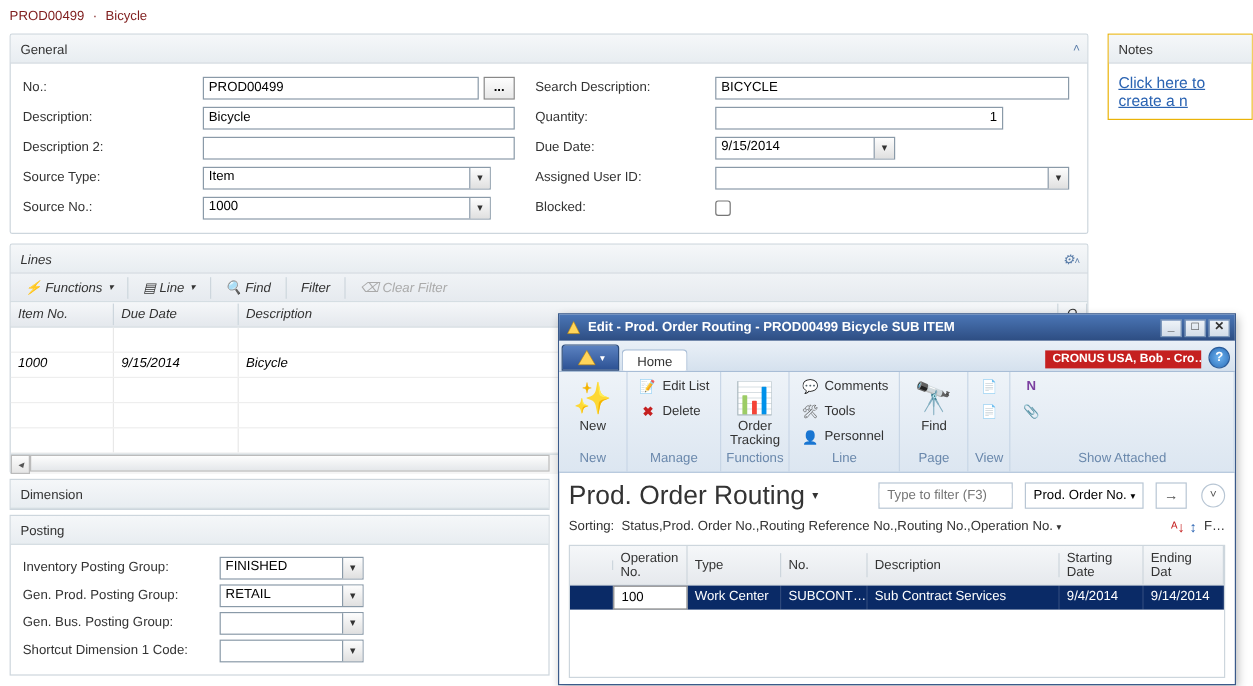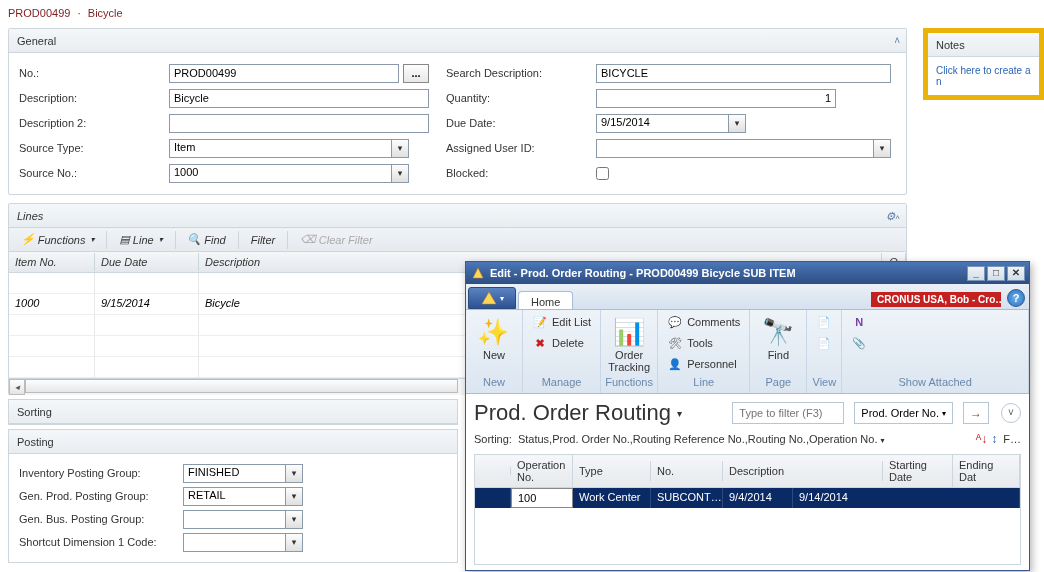--- a/index.html
+++ b/index.html
@@ -27,23 +27,23 @@
 .txt-input.wfull { width: 260px; }
 .txt-input.wshort { width: 150px; }
 .txt-input.ro { background: #e8e8e8; color: #555; }
 .ellipsis-btn { width: 26px; height: 19px; border: 1px solid #888; background: linear-gradient(#fdfdfd,#e8e8e8); margin-left: 4px; cursor: pointer; font-weight: bold; font-size: 11px; line-height: 15px; }
 .select-like { display: flex; align-items: stretch; border: 1px solid #8a9aa8; height: 19px; background: #fff; }
 .select-like .sval { flex: 1; padding: 1px 4px; }
 .select-like .sarrow { width: 17px; border-left: 1px solid #8a9aa8; background: linear-gradient(#fdfdfd,#e0e0e0); text-align:center; line-height:17px; font-size:9px; color:#333; cursor:pointer; }
 .form-number { text-align: right; }
 .chk { width: 13px; height: 13px; }
 
-.notes-panel { border: 5px solid #eab308; margin: 4px 0 4px 8px; }
+.notes-panel { border: 1px solid #eab308; margin: 4px 0 4px 8px; }
 .notes-panel .panel-header { }
-.notes-link { color: #2a63b2; padding: 8px; cursor: pointer; font-size: 10px; }
+.notes-link { color: #2a63b2; padding: 8px; cursor: pointer; font-size: 13px; text-decoration: underline; }
 .lines-toolbar { background: linear-gradient(#f0f3f6, #e6eaef); border-bottom: 1px solid #cdd6dd; display:flex; align-items:center; height: 24px; padding: 0 4px; gap: 2px; }
 .tb-item { display:flex; align-items:center; padding: 2px 8px; color:#333; cursor:pointer; gap:3px; }
 .tb-sep { width:1px; height:18px; background:#cdd6dd; margin:0 2px; }
 .tb-dis { color: #aaa; }
 .tb-ico { font-size: 11px; }
 .lines-grid { }
 .lg-header { display:flex; background: linear-gradient(#f5f7f9,#e4e8ed); border-bottom:1px solid #cdd6dd; height:21px;align-items:center; }
 .lg-header .lg-h { border-right:1px solid #cdd6dd; padding:3px 6px; font-size:11px; color:#333; }
 .lg-col-item { width: 86px; }
 .lg-col-due { width: 104px; }
@@ -310,21 +310,21 @@
       <div class="sb-track">
           <div class="sb-thumb"></div>
         </div>
       <div class="sb-btn">▸</div>
     </div>
   </div>
 </div>
 
 <div class="schedule-panel" style="width:450px">
   <div class="panel-header">
-    <span>Sorting</span>
+    <span>Dimension</span>
   </div>
 </div>
 
 <div class="posting-panel" style="width:450px">
   <div class="panel-header">
     <span>Posting</span>
   </div>
   <div class="panel-body posting-body">
     <div class="form-row">
       <div class="form-label">Inventory Posting Group:</div>
@@ -506,19 +506,20 @@
         <div class="pg-h pg-c-no">No.</div>
         <div class="pg-h pg-c-desc">Description</div>
         <div class="pg-h pg-c-start">Starting Date</div>
         <div class="pg-h pg-c-end">Ending Dat</div>
       </div>
       <div class="pg-row sel">
         <div class="pg-c pg-c-lead"></div>
         <div class="pg-c pg-c-op edit">100</div>
         <div class="pg-c pg-c-type">Work Center</div>
         <div class="pg-c pg-c-no">SUBCONT…</div>
+        <div class="pg-c pg-c-desc">Sub Contract Services</div>
         <div class="pg-c pg-c-start">9/4/2014</div>
         <div class="pg-c pg-c-end">9/14/2014</div>
       </div>
       <div class="pg-rows-spacer"></div>
     </div>
   </div>
 </div>
 
 </body></html>

